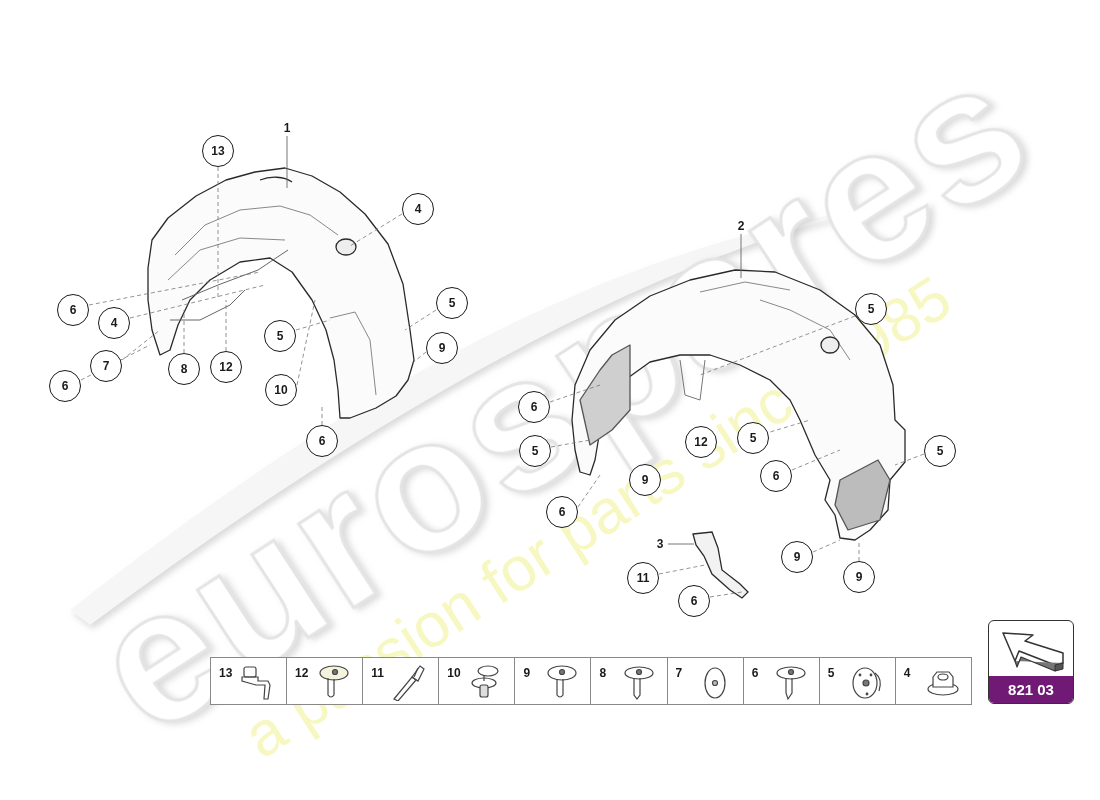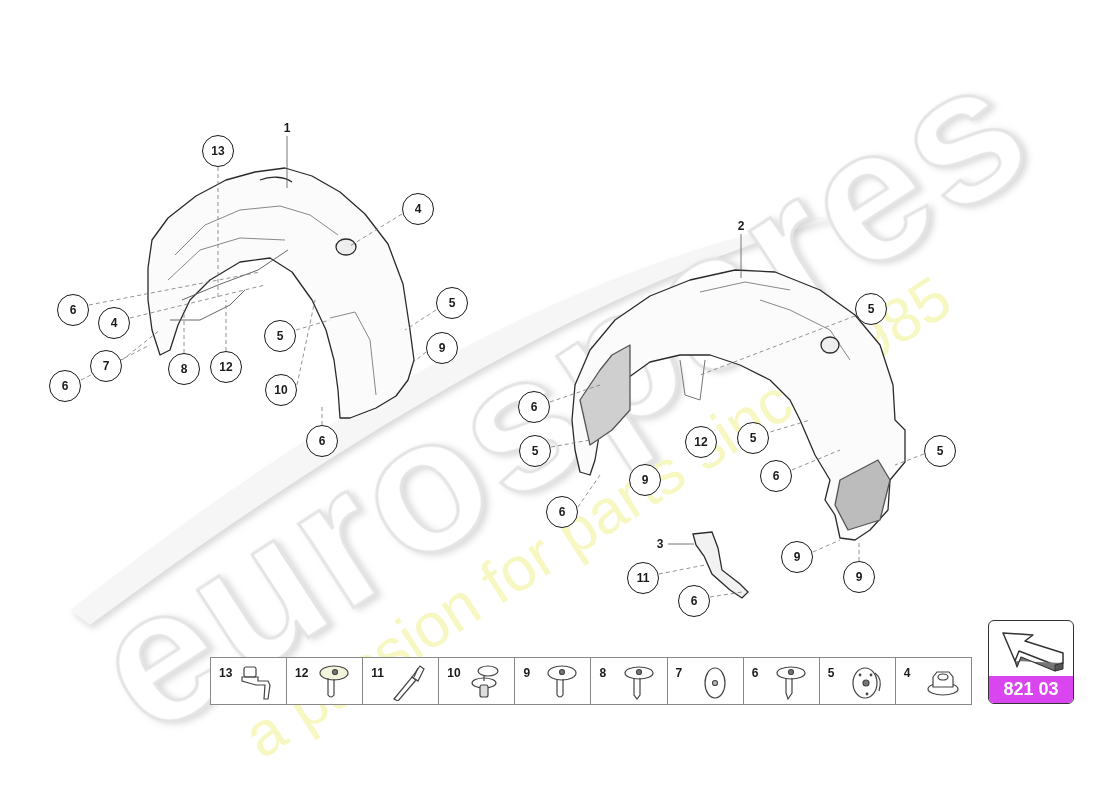--- a/index.html
+++ b/index.html
@@ -13,22 +13,22 @@
              font-size:12px; font-weight:bold; color:#1a1a1a; cursor:pointer; }
   .plabel { position:absolute; font-size:12px; font-weight:bold; color:#1a1a1a; transform:translate(-50%,-50%); cursor:pointer; }
   .legend { position:absolute; left:210px; top:657px; width:762px; height:48px; display:flex;
             border:1px solid #888; box-sizing:border-box; background:#fff; }
   .legend .cell { flex:1; position:relative; border-right:1px solid #888; box-sizing:border-box; cursor:pointer; }
   .legend .cell:last-child { border-right:none; }
   .legend .num { position:absolute; left:8px; top:8px; font-size:12px; font-weight:bold; color:#1a1a1a; }
   .legend svg { position:absolute; right:10px; top:5px; }
   .badge { position:absolute; left:988px; top:620px; width:86px; height:84px; border:1.5px solid #333;
            border-radius:6px; box-sizing:border-box; overflow:hidden; background:#fff; cursor:pointer; }
-  .badge .code { position:absolute; left:0; bottom:0; width:100%; height:27px; background:#d946ef; color:#fff;
-                 font-size:18px; font-weight:bold; display:flex; align-items:center; justify-content:center; }
+  .badge .code { position:absolute; left:0; bottom:0; width:100%; height:27px; background:#701a75; color:#fff;
+                 font-size:15px; font-weight:bold; display:flex; align-items:center; justify-content:center; }
 </style>
 </head>
 <body>
 
 <svg class="wm" viewBox="0 0 1100 800">
   <defs>
     <filter id="sh" x="-10%" y="-10%" width="120%" height="120%">
       <feDropShadow dx="3" dy="4" stdDeviation="3" flood-color="#bdbdbd" flood-opacity="0.55"></feDropShadow>
     </filter>
   </defs>

